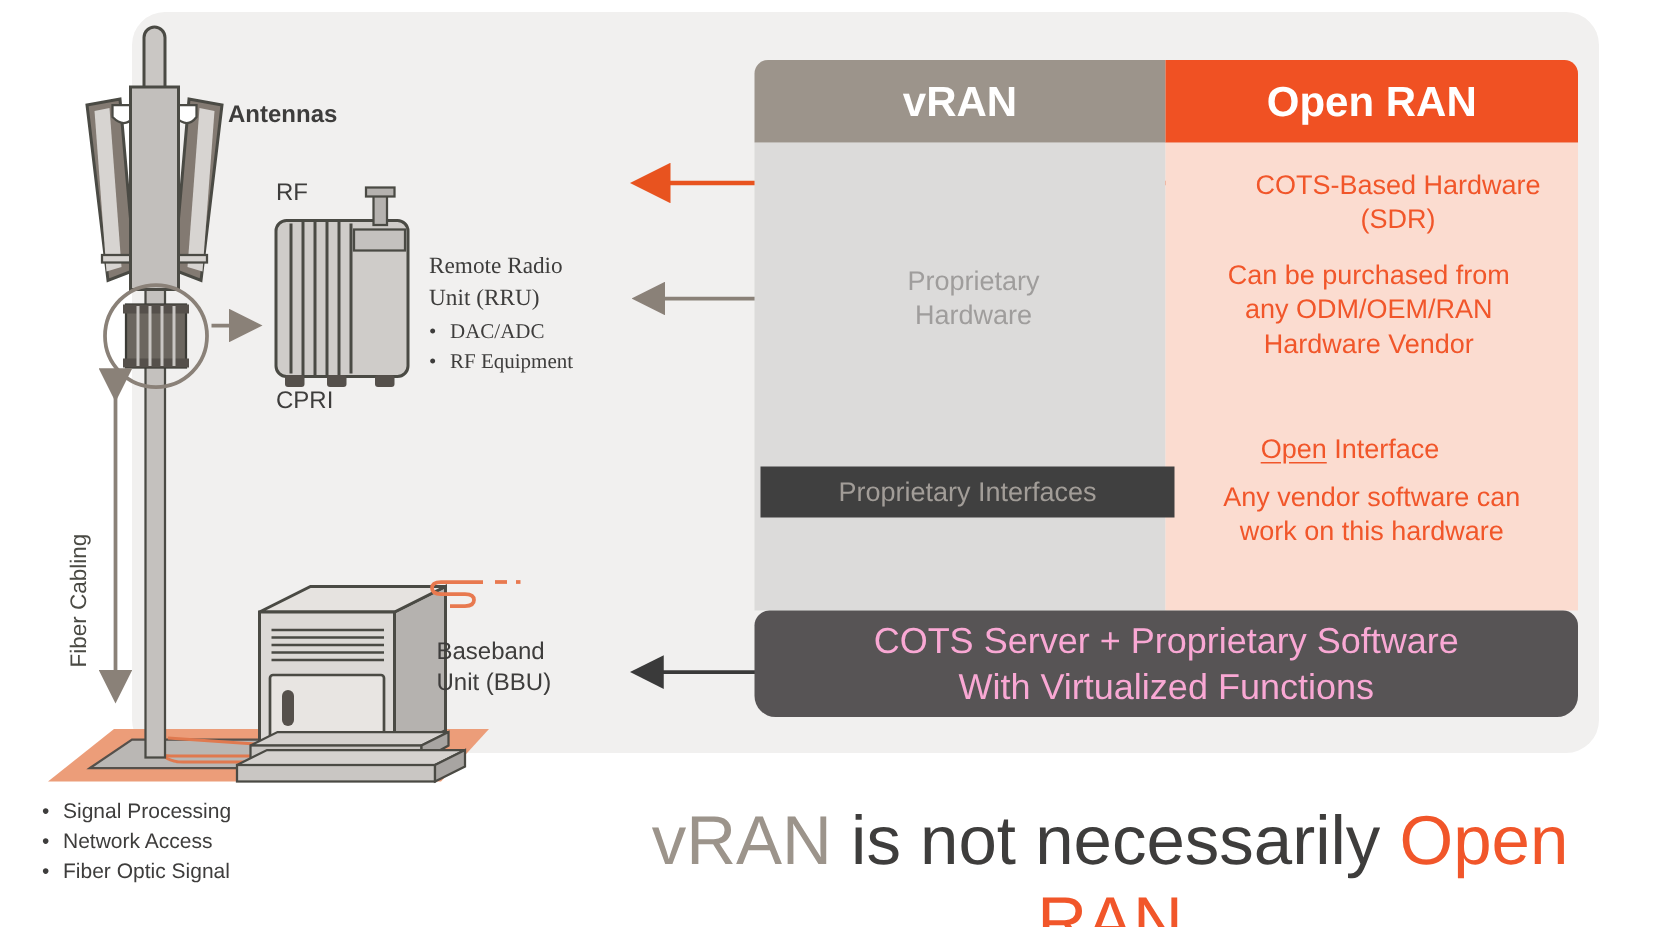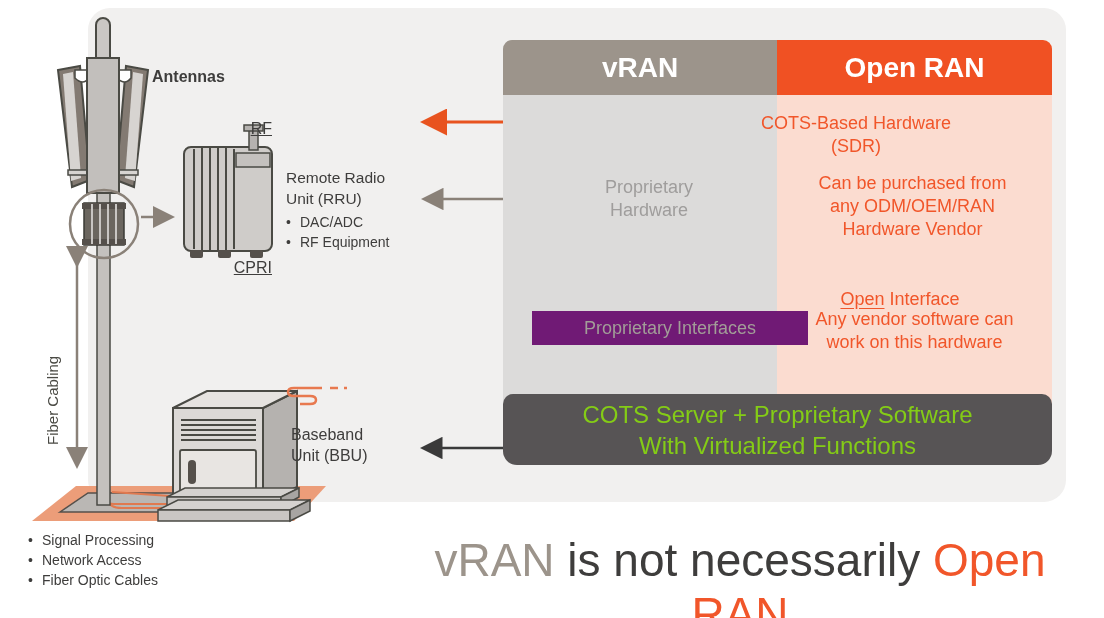--- a/index.html
+++ b/index.html
@@ -17,32 +17,32 @@
   }
   
   .hdr{height:55px;line-height:55px;text-align:center;color:#ffffff;
        font-size:28px;font-weight:bold;}
   .hdr-vran{left:503px;top:40px;width:274px;background:#9c948b;border-radius:9px 0 0 0;}
   .hdr-open{left:777px;top:40px;width:275px;background:#f05123;border-radius:0 9px 0 0;}
   .col-vran{left:503px;top:95px;width:274px;height:312px;background:#dcdbda;}
   .col-open{left:777px;top:95px;width:275px;height:312px;background:#fbdcd0;}
   .gray-txt{color:#9f9d9c;font-size:18px;line-height:23px;text-align:center;}
   .orange-txt{color:#f1562a;font-size:18px;line-height:23px;text-align:center;}
-  .band{left:532px;top:311px;width:276px;height:34px;background:#701a75;
+  .band{left:507px;top:311px;width:276px;height:34px;background:#404040;
         color:#a29d98;font-size:18px;line-height:34px;text-align:center;}
   .underline{text-decoration:underline;text-underline-offset:3px;}
   .darkbar{
-    left:503px;top:394px;width:549px;height:71px;background:#575455;
-    border-radius:10px 10px 14px 14px;color:#84cc16;font-size:24px;
+    left:503px;top:407px;width:549px;height:71px;background:#575455;
+    border-radius:10px 10px 14px 14px;color:#f9a8d4;font-size:24px;
     line-height:31px;text-align:center;display:flex;align-items:center;justify-content:center;
   }
   
   .lbl{color:#3e3d3c;font-size:16px;line-height:21px;}
   .lbl-sm{color:#3e3d3c;font-size:14px;line-height:20px;}
-  .center{text-align:right;text-decoration:underline;}
+  .center{text-align:left;}
   .fiber{
     left:44px;top:295px;height:150px;
     writing-mode:vertical-rl;transform:rotate(180deg);
     color:#4a4a44;font-size:15px;
   }
   .bullet-row{display:flex;align-items:flex-start;}
   .dot{width:14px;flex:0 0 14px;color:#3e3d3c;}
   
   .tagline{left:390px;top:533px;width:700px;text-align:center;
            font-size:46px;letter-spacing:0px;}
@@ -177,37 +177,37 @@
 
 <div class="abs col-vran"></div>
 <div class="abs col-open"></div>
 <div class="abs hdr hdr-vran">vRAN</div>
 <div class="abs hdr hdr-open">Open RAN</div>
 
 <div class="abs gray-txt pre" style="left:503px;top:176px;width:292px;">Proprietary
 Hardware</div>
 <div class="abs band">Proprietary Interfaces</div>
 
-<div class="abs orange-txt pre" style="left:746px;top:112px;width:220px;">COTS-Based Hardware
+<div class="abs orange-txt pre" style="left:822px;top:112px;width:220px;">COTS-Based Hardware
 (SDR)</div>
 <div class="abs orange-txt pre" style="left:749px;top:172px;width:327px;">Can be purchased from
 any ODM/OEM/RAN
 Hardware Vendor</div>
 <div class="abs orange-txt" style="left:777px;top:288px;width:246px;"><span class="underline">Open</span><span> Interface</span></div>
-<div class="abs orange-txt pre" style="left:777px;top:308px;width:275px;">Any vendor software can
+<div class="abs orange-txt pre" style="left:777px;top:320px;width:275px;">Any vendor software can
 work on this hardware</div>
 
 <div class="abs darkbar pre">COTS Server + Proprietary Software
 With Virtualized Functions</div>
 
 <div class="abs lbl" style="left:152px;top:66px;font-weight:bold;">Antennas</div>
 <div class="abs lbl center" style="left:184px;top:118px;width:88px;">RF</div>
 <div class="abs lbl center" style="left:184px;top:257px;width:88px;">CPRI</div>
 
-<div class="abs" style="left:286px;top:167px;width:140px;">
+<div class="abs" style="left:286px;top:167px;width:140px;font-family:Liberation Serif, serif;">
   <div class="lbl pre" style="font-size:15.5px;">Remote Radio
 Unit (RRU)</div>
   <div class="bullet-row lbl-sm" style="margin-top:3px;">
     <span class="dot">•</span>
     <span>DAC/ADC</span>
   </div>
   <div class="bullet-row lbl-sm">
     <span class="dot">•</span>
     <span>RF Equipment</span>
   </div>
@@ -222,19 +222,19 @@
   <div class="bullet-row lbl-sm" style="margin-left:8px;margin-top:2px;">
     <span class="dot">•</span>
     <span>Signal Processing</span>
   </div>
   <div class="bullet-row lbl-sm" style="margin-left:8px;">
     <span class="dot">•</span>
     <span>Network Access</span>
   </div>
   <div class="bullet-row lbl-sm" style="margin-left:8px;">
     <span class="dot">•</span>
-    <span>Fiber Optic Cables</span>
+    <span>Fiber Optic Signal</span>
   </div>
 </div>
 
 <div class="abs tagline">
   <span class="tag-vran">vRAN</span><span class="tag-mid"> is not necessarily </span><span class="tag-open">Open RAN</span>
 </div>
 
 </body></html>

